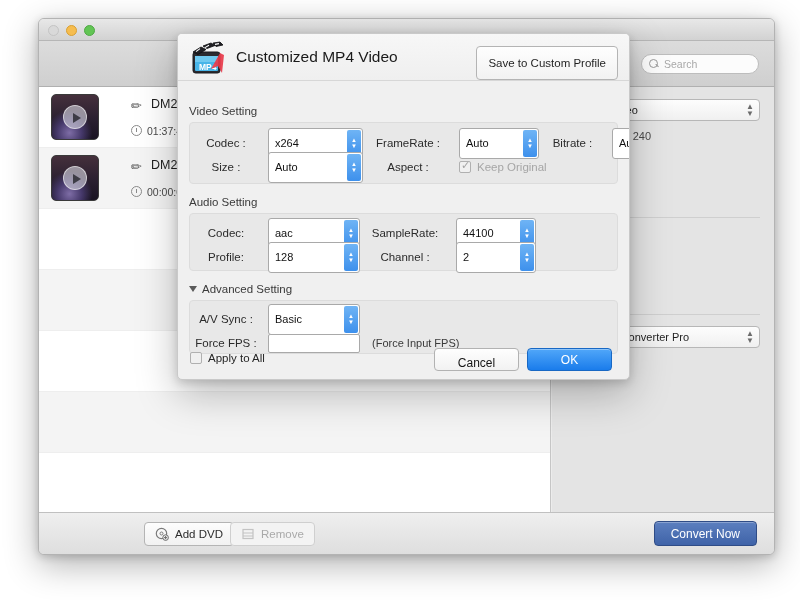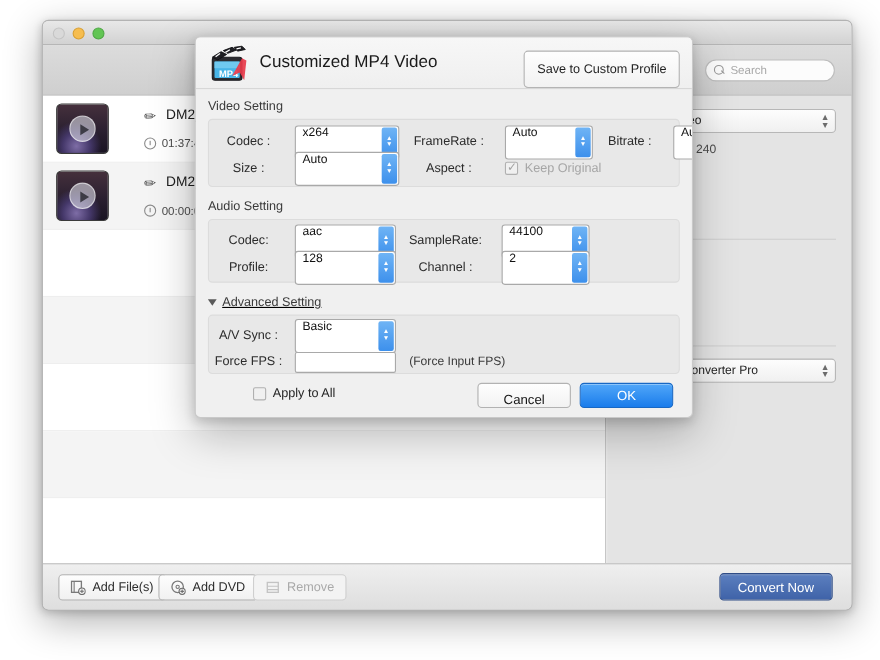--- a/index.html
+++ b/index.html
@@ -199,21 +199,21 @@
     margin: 0 11px;
   }
   .field-row { display: flex; align-items: center; height: 24px; }
   .fl {
     font-size: 11.5px; color: #2b2b2b; text-align: center; flex: none;
     padding-right: 6px;
   }
   .combo {
     height: 31px; background: #fff;
     border: 1px solid #a9a9a9; border-radius: 3px;
-    display: flex; padding: 0 2px 0 6px;
+    display: flex; align-items: center; padding: 0 2px 0 6px;
     font-size: 11px; color: #111; position: relative; flex: none;
   }
   .combo .stepper {
     position: absolute; right: 1px; top: 1px; bottom: 1px; width: 14px;
     background: linear-gradient(to bottom,#6fb4f5,#3d90ec);
     border-radius: 2px;
     display:flex; flex-direction:column; align-items:center; justify-content:center;
     color:#fff; font-size:6px; line-height:6px;
   }
   .textfield {
@@ -224,32 +224,32 @@
   .chk {
     width: 12px; height: 12px; border: 1px solid #b0b0b0; border-radius: 2px;
     background: #f0f0f0; position: relative; flex: none;
   }
   .chk.checked::after {
     content: "✓"; position: absolute; left: 1px; top: -3px;
     font-size: 11px; color: #a3a3a3;
   }
   .dim { color: #a6a6a6; }
   #adv-header {
-    display: flex; align-items: center; margin: 0 12px 5px 11px; text-decoration: underline;
+    display: flex; align-items: center; margin: 0 12px 5px 11px;
   }
   #adv-header .tri {
     width: 0; height: 0; margin-right: 5px;
     border-left: 4.5px solid transparent; border-right: 4.5px solid transparent;
     border-top: 6px solid #5a5a5a;
   }
   #sheet-footer {
     position: absolute; left: 0; right: 0; bottom: 0; height: 38px;
   }
   #apply-all {
-    position: absolute; left: 12px; top: 11px; display: flex; align-items: center; margin-left: 40px;
+    position: absolute; left: 12px; top: 11px; display: flex; align-items: center;
   }
   #apply-all .lbl { font-size: 11.5px; color: #252525; margin-left: 6px; }
   .sheet-btn {
     position: absolute; top: 7px; height: 23px; width: 85px;
     display: flex; align-items: center; justify-content: center;
     border-radius: 4px; font-size: 12px;
   }
   #cancel-button {
     right: 110px;
     background: linear-gradient(to bottom,#fefefe,#f2f2f2);
@@ -356,32 +356,20 @@
         <div class="rp-sep"></div>
 
         <div class="rp-combo">
           <span>ny Video Converter Pro</span>
           <span class="arrows">▲<br>▼</span>
         </div>
       </div>
     </div>
 
     <div id="bottom-bar">
-      <div class="bbtn" style="left:14px">
-        <span class="bicon">
-          <svg width="14" height="14" viewBox="0 0 14 14">
-              <rect x="1" y="1.5" width="9" height="10" fill="none" stroke="#7a7a7a" stroke-width="1.2"></rect>
-              <line x1="3.4" y1="1.5" x2="3.4" y2="11.5" stroke="#7a7a7a" stroke-width="1"></line>
-              <circle cx="10.5" cy="10.5" r="3" fill="#f1f1f1" stroke="#6c6c6c" stroke-width="1"></circle>
-              <line x1="10.5" y1="8.8" x2="10.5" y2="12.2" stroke="#6c6c6c" stroke-width="1"></line>
-              <line x1="8.8" y1="10.5" x2="12.2" y2="10.5" stroke="#6c6c6c" stroke-width="1"></line>
-            </svg>
-        </span>
-        <span>Add File(s)</span>
-      </div>
 
       <div class="bbtn" style="left:105px">
         <span class="bicon">
           <svg width="14" height="14" viewBox="0 0 14 14">
               <circle cx="6.5" cy="6.5" r="5.2" fill="none" stroke="#7a7a7a" stroke-width="1.2"></circle>
               <circle cx="6.5" cy="6.5" r="1.5" fill="none" stroke="#7a7a7a" stroke-width="1"></circle>
               <circle cx="10.6" cy="10.6" r="2.8" fill="#f1f1f1" stroke="#6c6c6c" stroke-width="1"></circle>
               <line x1="10.6" y1="9" x2="10.6" y2="12.2" stroke="#6c6c6c" stroke-width="1"></line>
               <line x1="9" y1="10.6" x2="12.2" y2="10.6" stroke="#6c6c6c" stroke-width="1"></line>
             </svg>
@@ -427,21 +415,21 @@
           <text x="10" y="31" font-family="Liberation Sans, sans-serif" font-size="8.5" font-weight="bold" fill="#ffffff">MP4</text>
           <path d="M31 14 L22 30 L29 27 L33 34 L35 16 Z" fill="#e8394a" opacity="0.92"></path>
         </svg>
       </span>
       <div id="sheet-title">Customized MP4 Video</div>
       <div id="save-profile-btn">
         <span>Save to Custom Profile</span>
       </div>
     </div>
 
-    <div style="margin-top:10px">
+    <div style="margin-top:24px">
       <div class="sec-title">Video Setting</div>
       <div class="sec-box" style="height:62px;padding-top:8px">
 
         <div class="field-row">
           <span class="fl" style="width:78px">Codec :</span>
           <span class="combo" style="width:95px">
             <span>x264</span>
             <span class="stepper">▲<br>▼</span>
           </span>
           <span class="fl" style="width:96px">FrameRate :</span>

